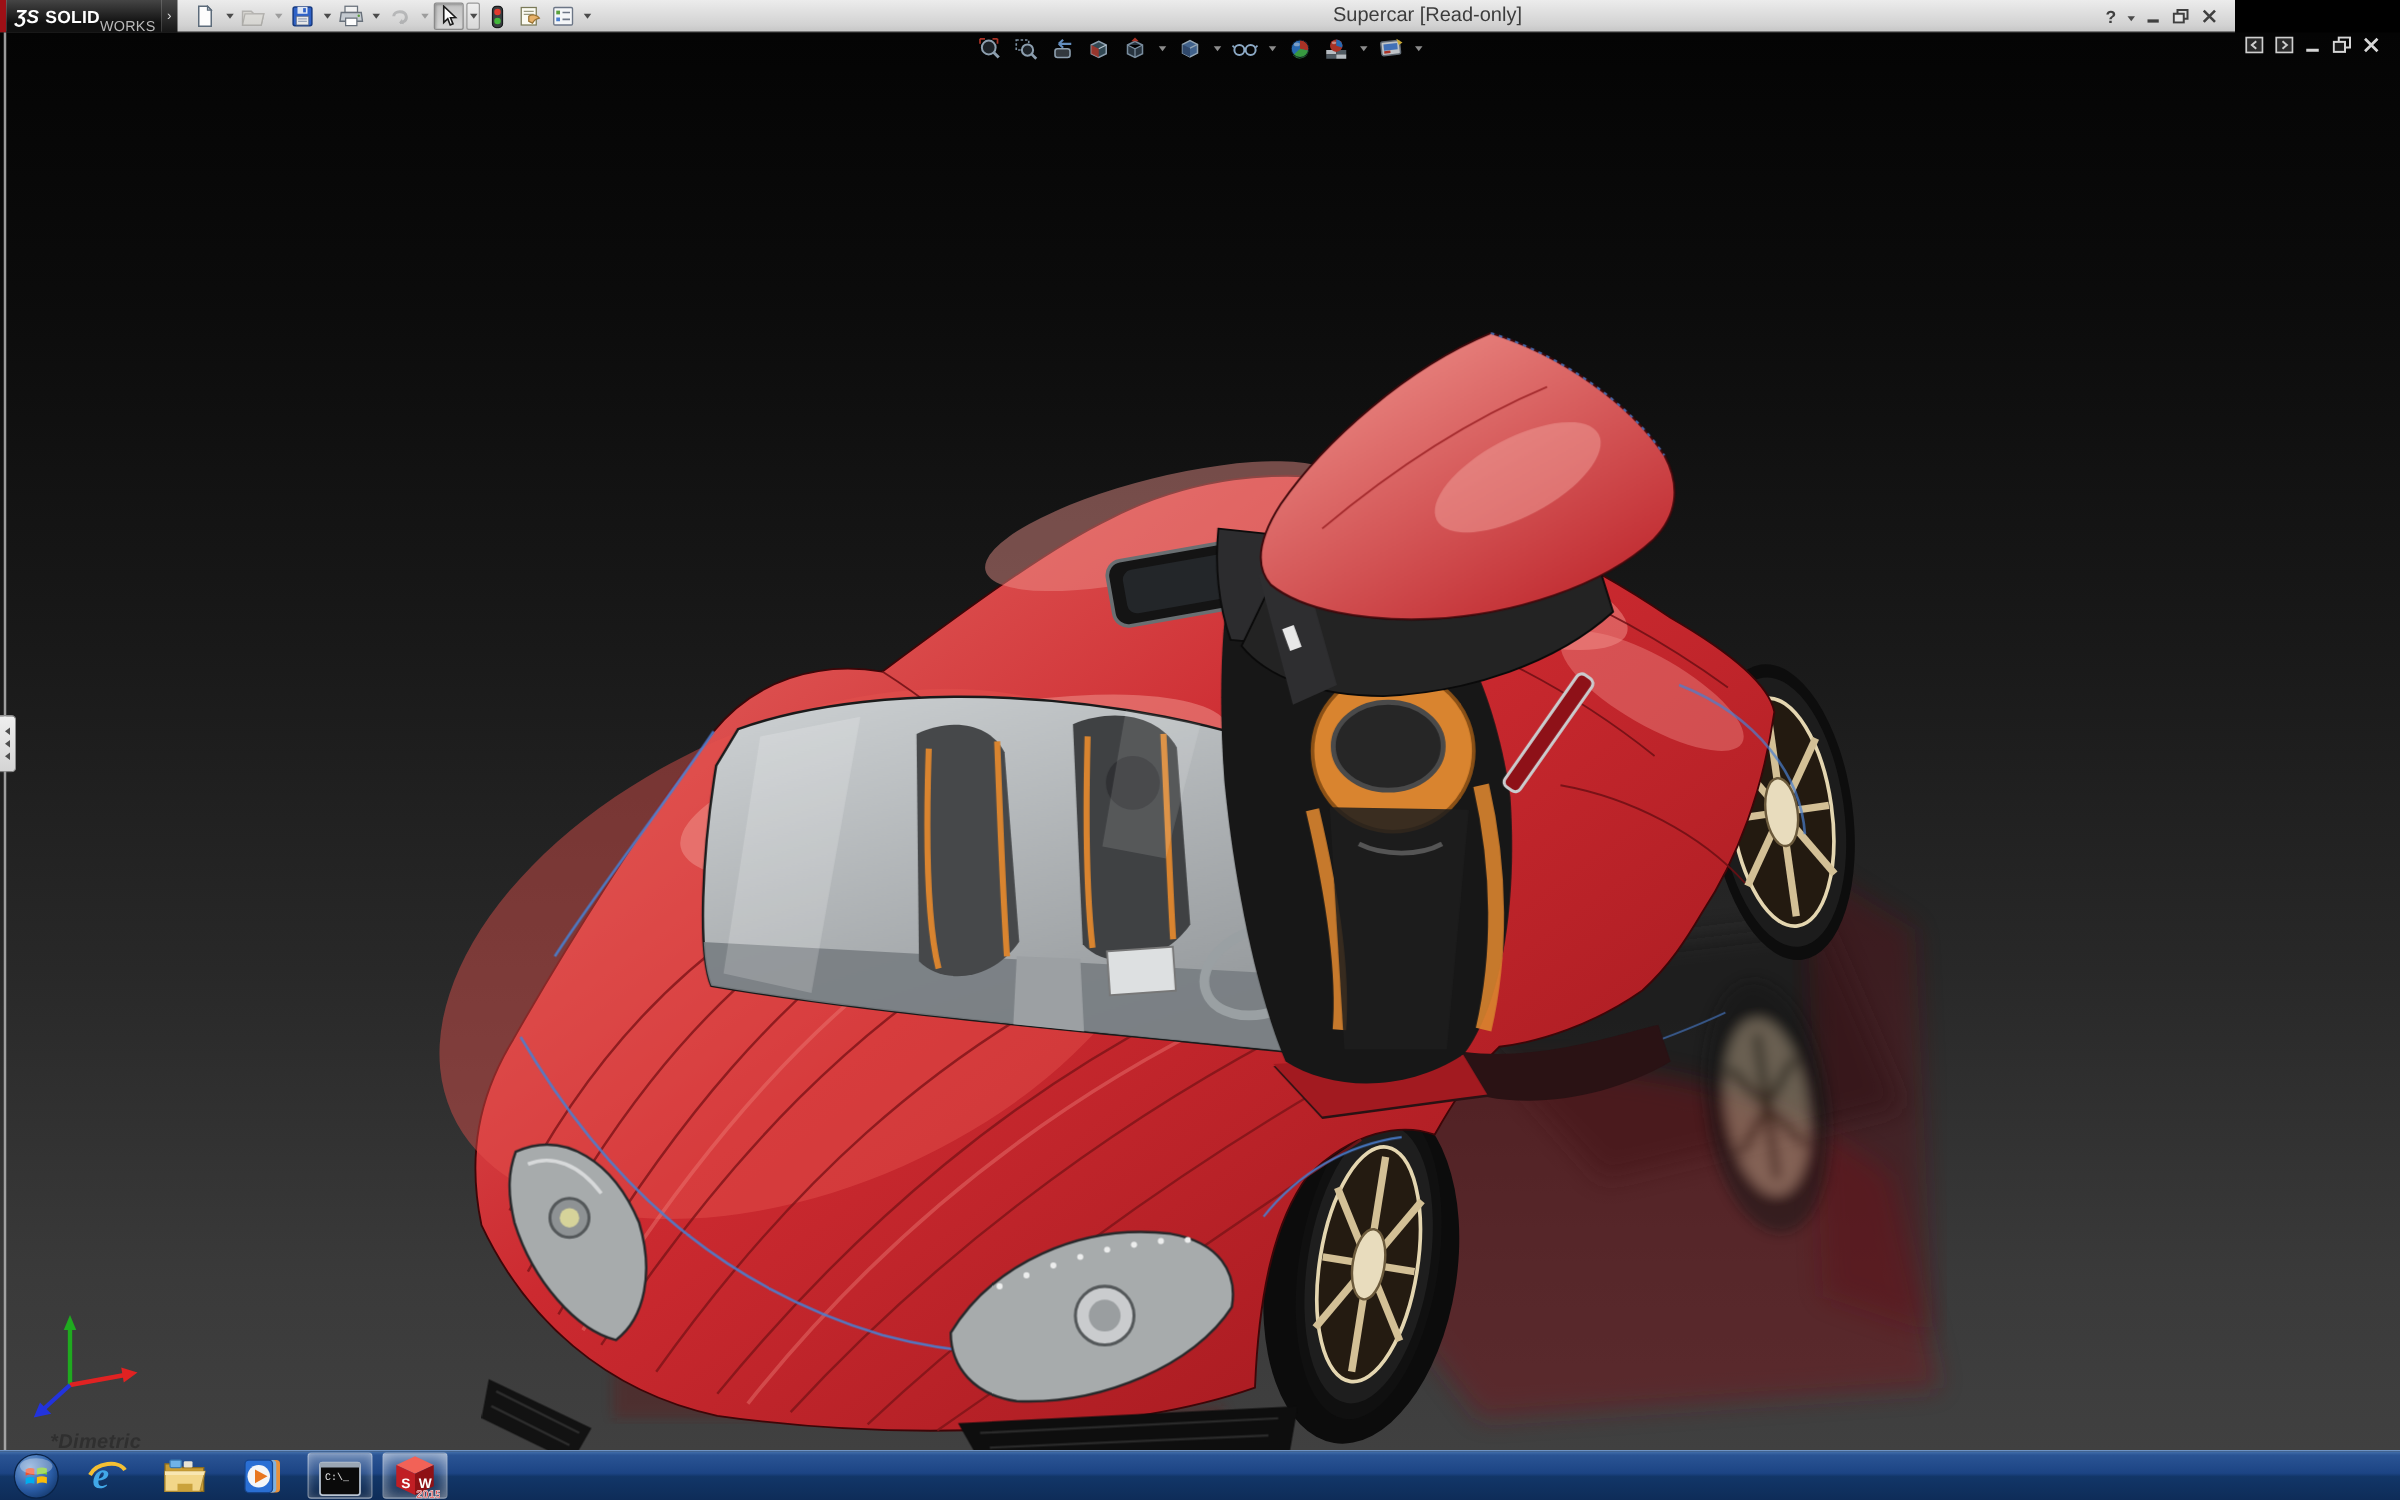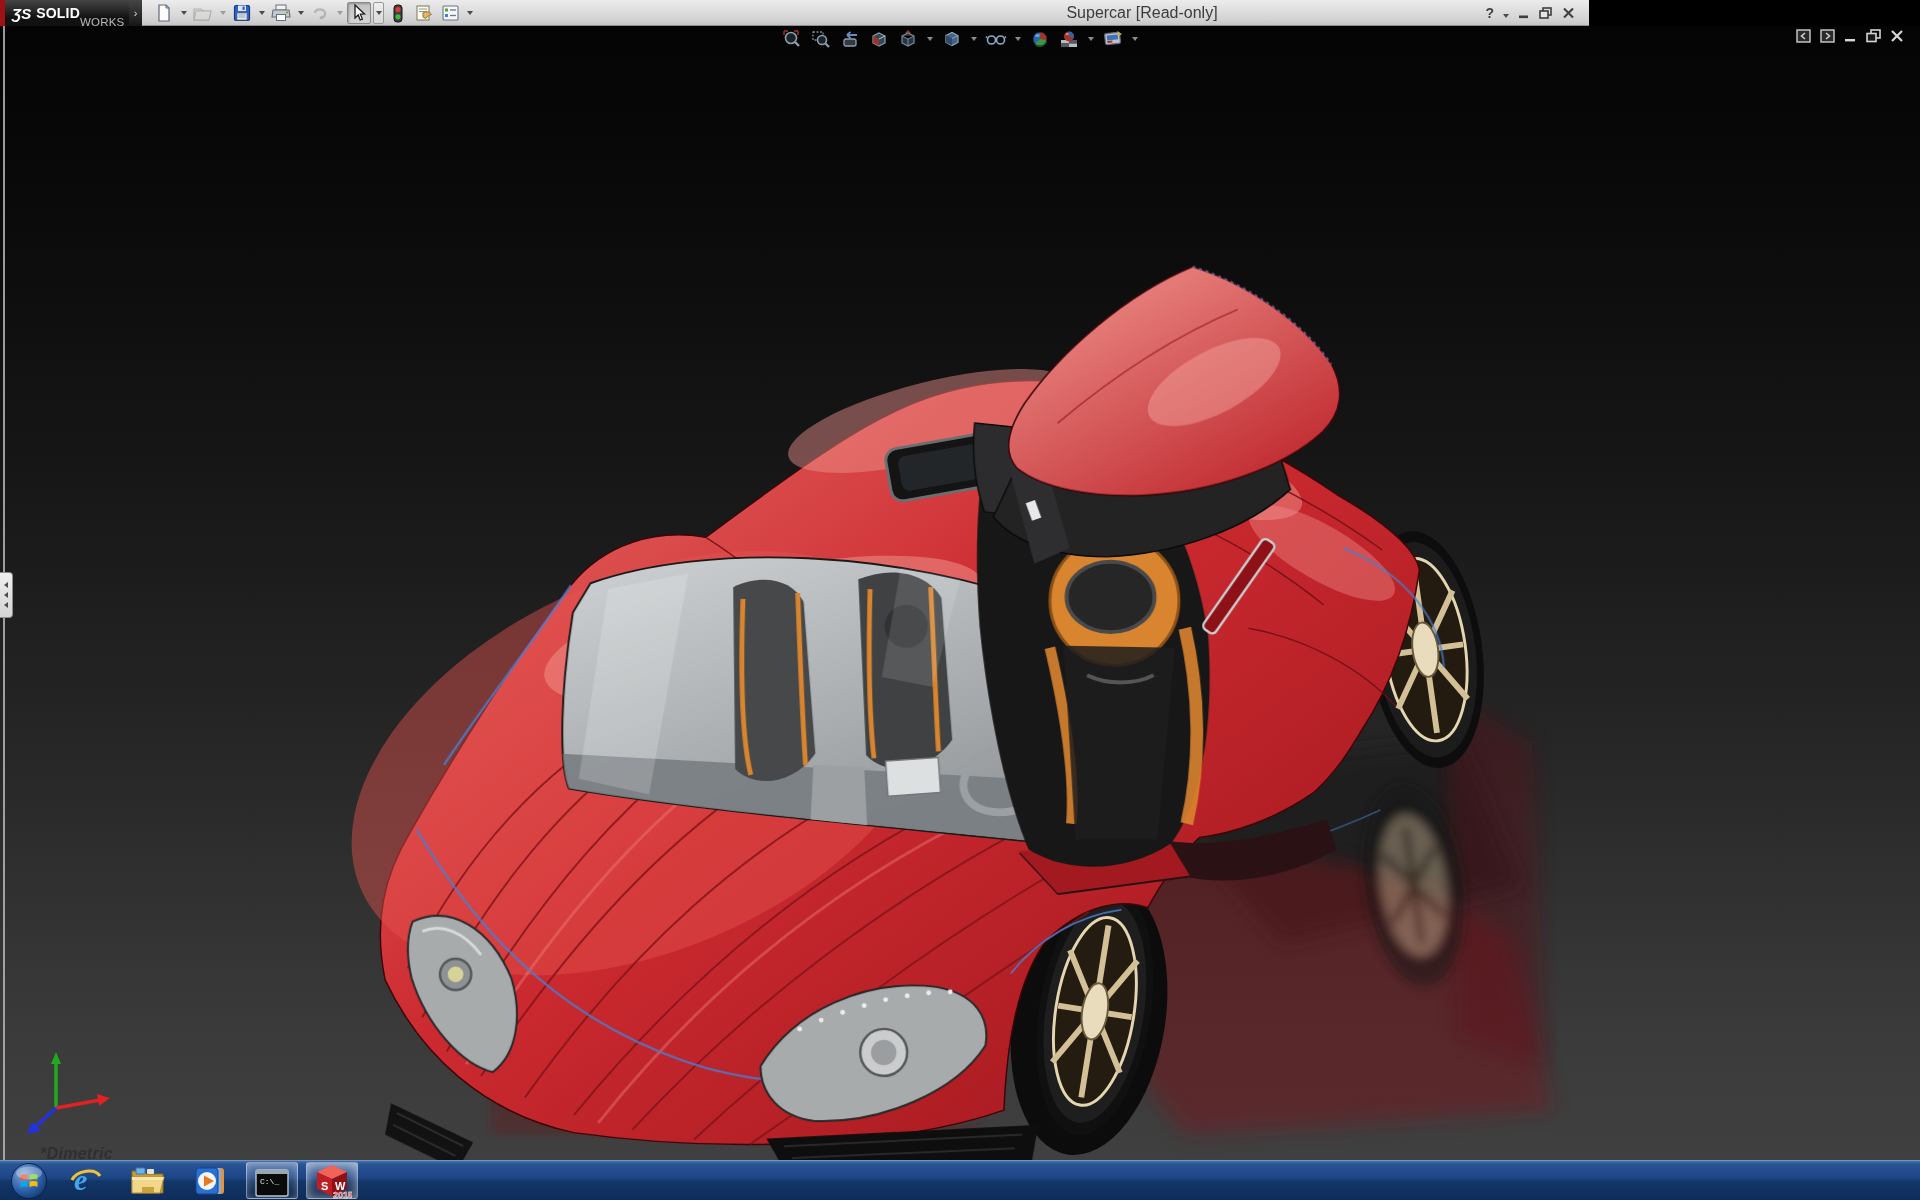--- a/index.html
+++ b/index.html
@@ -1,21 +1,21 @@
 <!DOCTYPE html>
 <html style="--car-red: #c8242b; --car-red-light: #ef8c85; --car-red-dark: #9e1016; --seat-orange: #d9842f; --edge-blue: #4a7fd0; --rim-tan: #d6c49c; --taskbar-blue: #1c4484; --titlebar-gray: #d8d8d8; --viewport-top: #040404; --viewport-bottom: #404040;"><head>
 <meta charset="utf-8">
 <style>
   html,body{margin:0;padding:0;background:#000;}
   *{box-sizing:border-box;}
   #stage{position:relative;width:1920px;height:1200px;overflow:hidden;
          font-family:"Liberation Sans",sans-serif;-webkit-font-smoothing:antialiased;}
 
   
-  #titlebar{position:absolute;top:0;left:0;width:1589px;height:26px;
+  #titlebar{position:absolute;top:0;left:0;width:1788px;height:26px;
     background:linear-gradient(#ececec,#d2d2d2 80%,#c6c6c6);border-bottom:1px solid #8f8f8f;padding-left:28px;}
   #redstripe{position:absolute;left:0;top:0;width:5px;height:26px;background:var(--car-red-dark,#9e1016);}
   #logo{position:absolute;left:5px;top:0;width:124px;height:26px;
     background:linear-gradient(#454545,#111 70%);display:flex;align-items:center;padding-left:7px;}
   #logo .mark{color:#fff;font-style:italic;font-weight:bold;font-size:15px;margin-right:5px;}
   #logo .b1{color:#fff;font-weight:bold;font-size:14px;letter-spacing:.2px;}
   #logo .b2{color:#b9b9b9;font-size:11.5px;letter-spacing:.2px;margin-top:17px;}
   #logo-flyout{position:absolute;left:129px;top:0;width:13px;height:26px;background:linear-gradient(#454545,#161616);
     color:#ddd;font-size:11px;display:flex;align-items:center;justify-content:center;}
   #main-toolbar{position:absolute;left:152px;top:0;height:26px;display:flex;align-items:center;gap:2px;}

